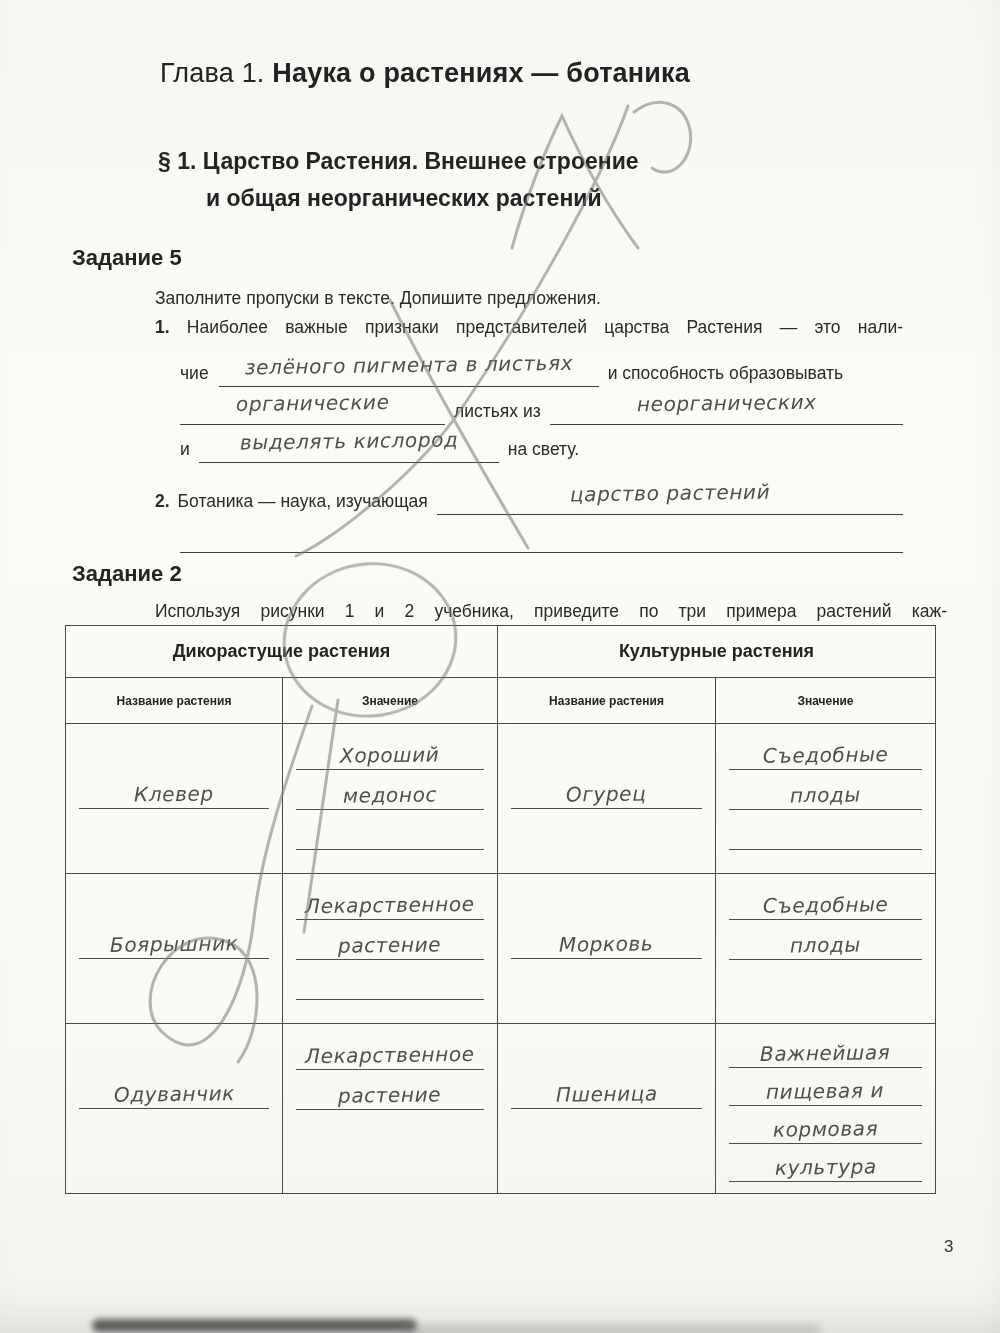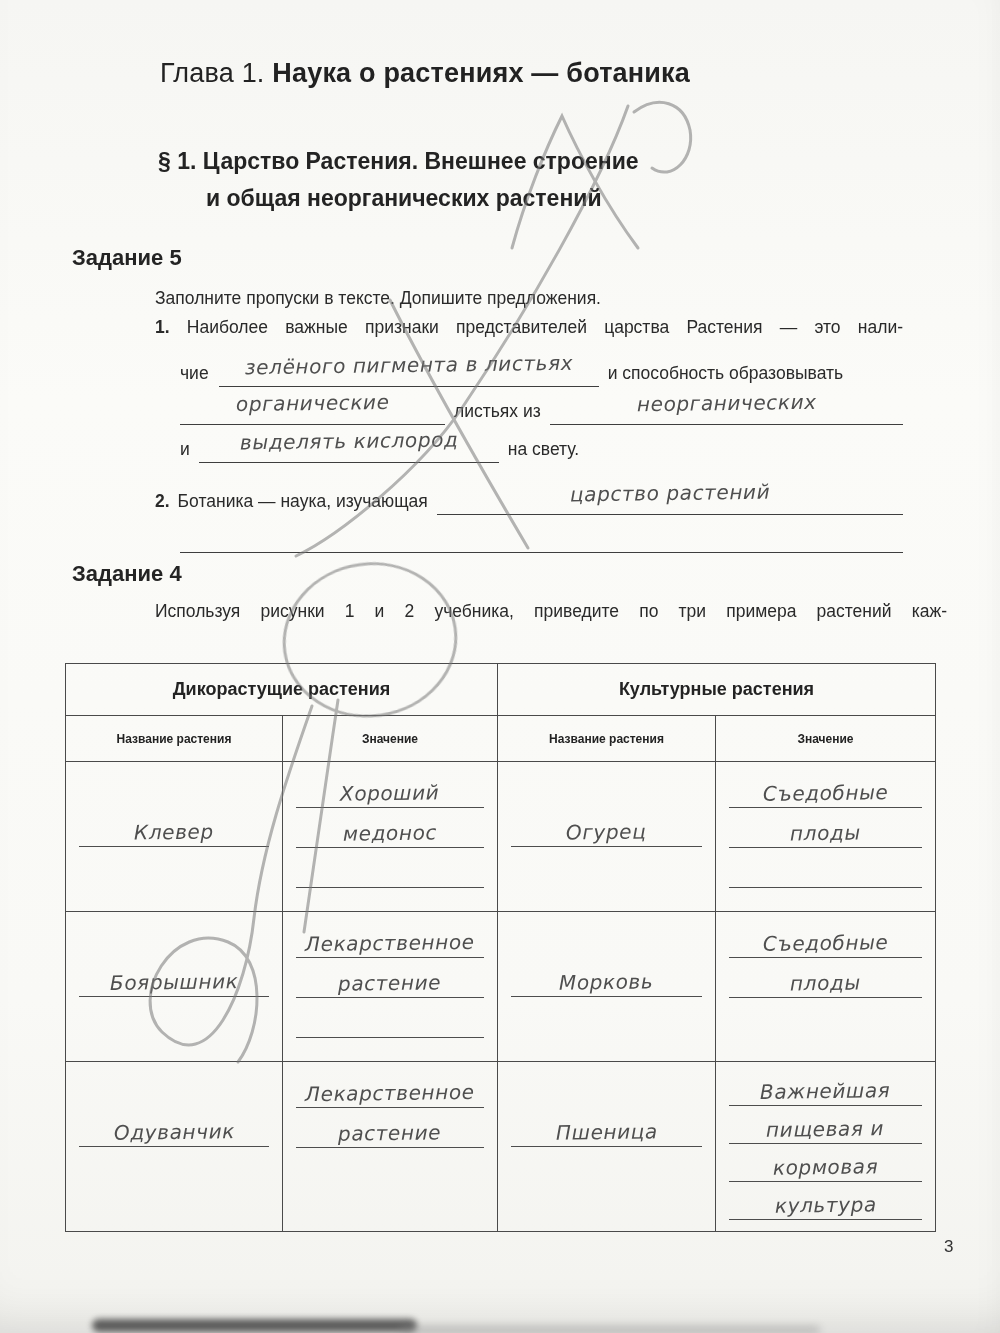--- a/index.html
+++ b/index.html
@@ -52,21 +52,21 @@
     font-style:italic;
     color:#4f4f4f;
     font-size:20px;
     letter-spacing:.6px;
     white-space:nowrap;
     transform:rotate(-0.8deg);
   }
 
   
   table.main {
-    position:absolute; left:65px; top:663px; width:870px;
+    position:absolute; left:65px; top:625px; width:870px;
     border-collapse:collapse; table-layout:fixed;
     border:1.6px solid #454545;
   }
   table.main th, table.main td { border:1.2px solid #4a4a4a; }
   th.group { height:52px; font-size:18px; font-weight:bold; text-align:center; color:#232323; }
   th.colh { height:46px; font-size:12px; font-weight:bold; text-align:center; color:#232323; }
   td { vertical-align:top; padding:6px 13px; }
   tr.r1 td, tr.r2 td { height:150px; }
   tr.r3 td { height:170px; }
   td.name-cell { padding-top:45px; }
@@ -155,21 +155,21 @@
       <span class="txt">Ботаника — наука, изучающая</span>
       <span class="answer grow" style="margin-right:0;">
         <span class="hw">царство растений</span>
       </span>
     </div>
     <div class="fl indent">
       <span class="answer grow" style="margin:0;"></span>
     </div>
   </div>
 
-  <div class="task-h task2-h">Задание 4</div>
+  <div class="task-h task2-h">Задание 2</div>
   <div class="instr task2-instr">
     <div class="jline">Используя рисунки 1 и 2 учебника, приведите по три примера растений каж-</div>
   </div>
 
   <table class="main">
     <colgroup>
         <col style="width:217px">
         <col style="width:215px">
         <col style="width:218px">
         <col style="width:220px">

